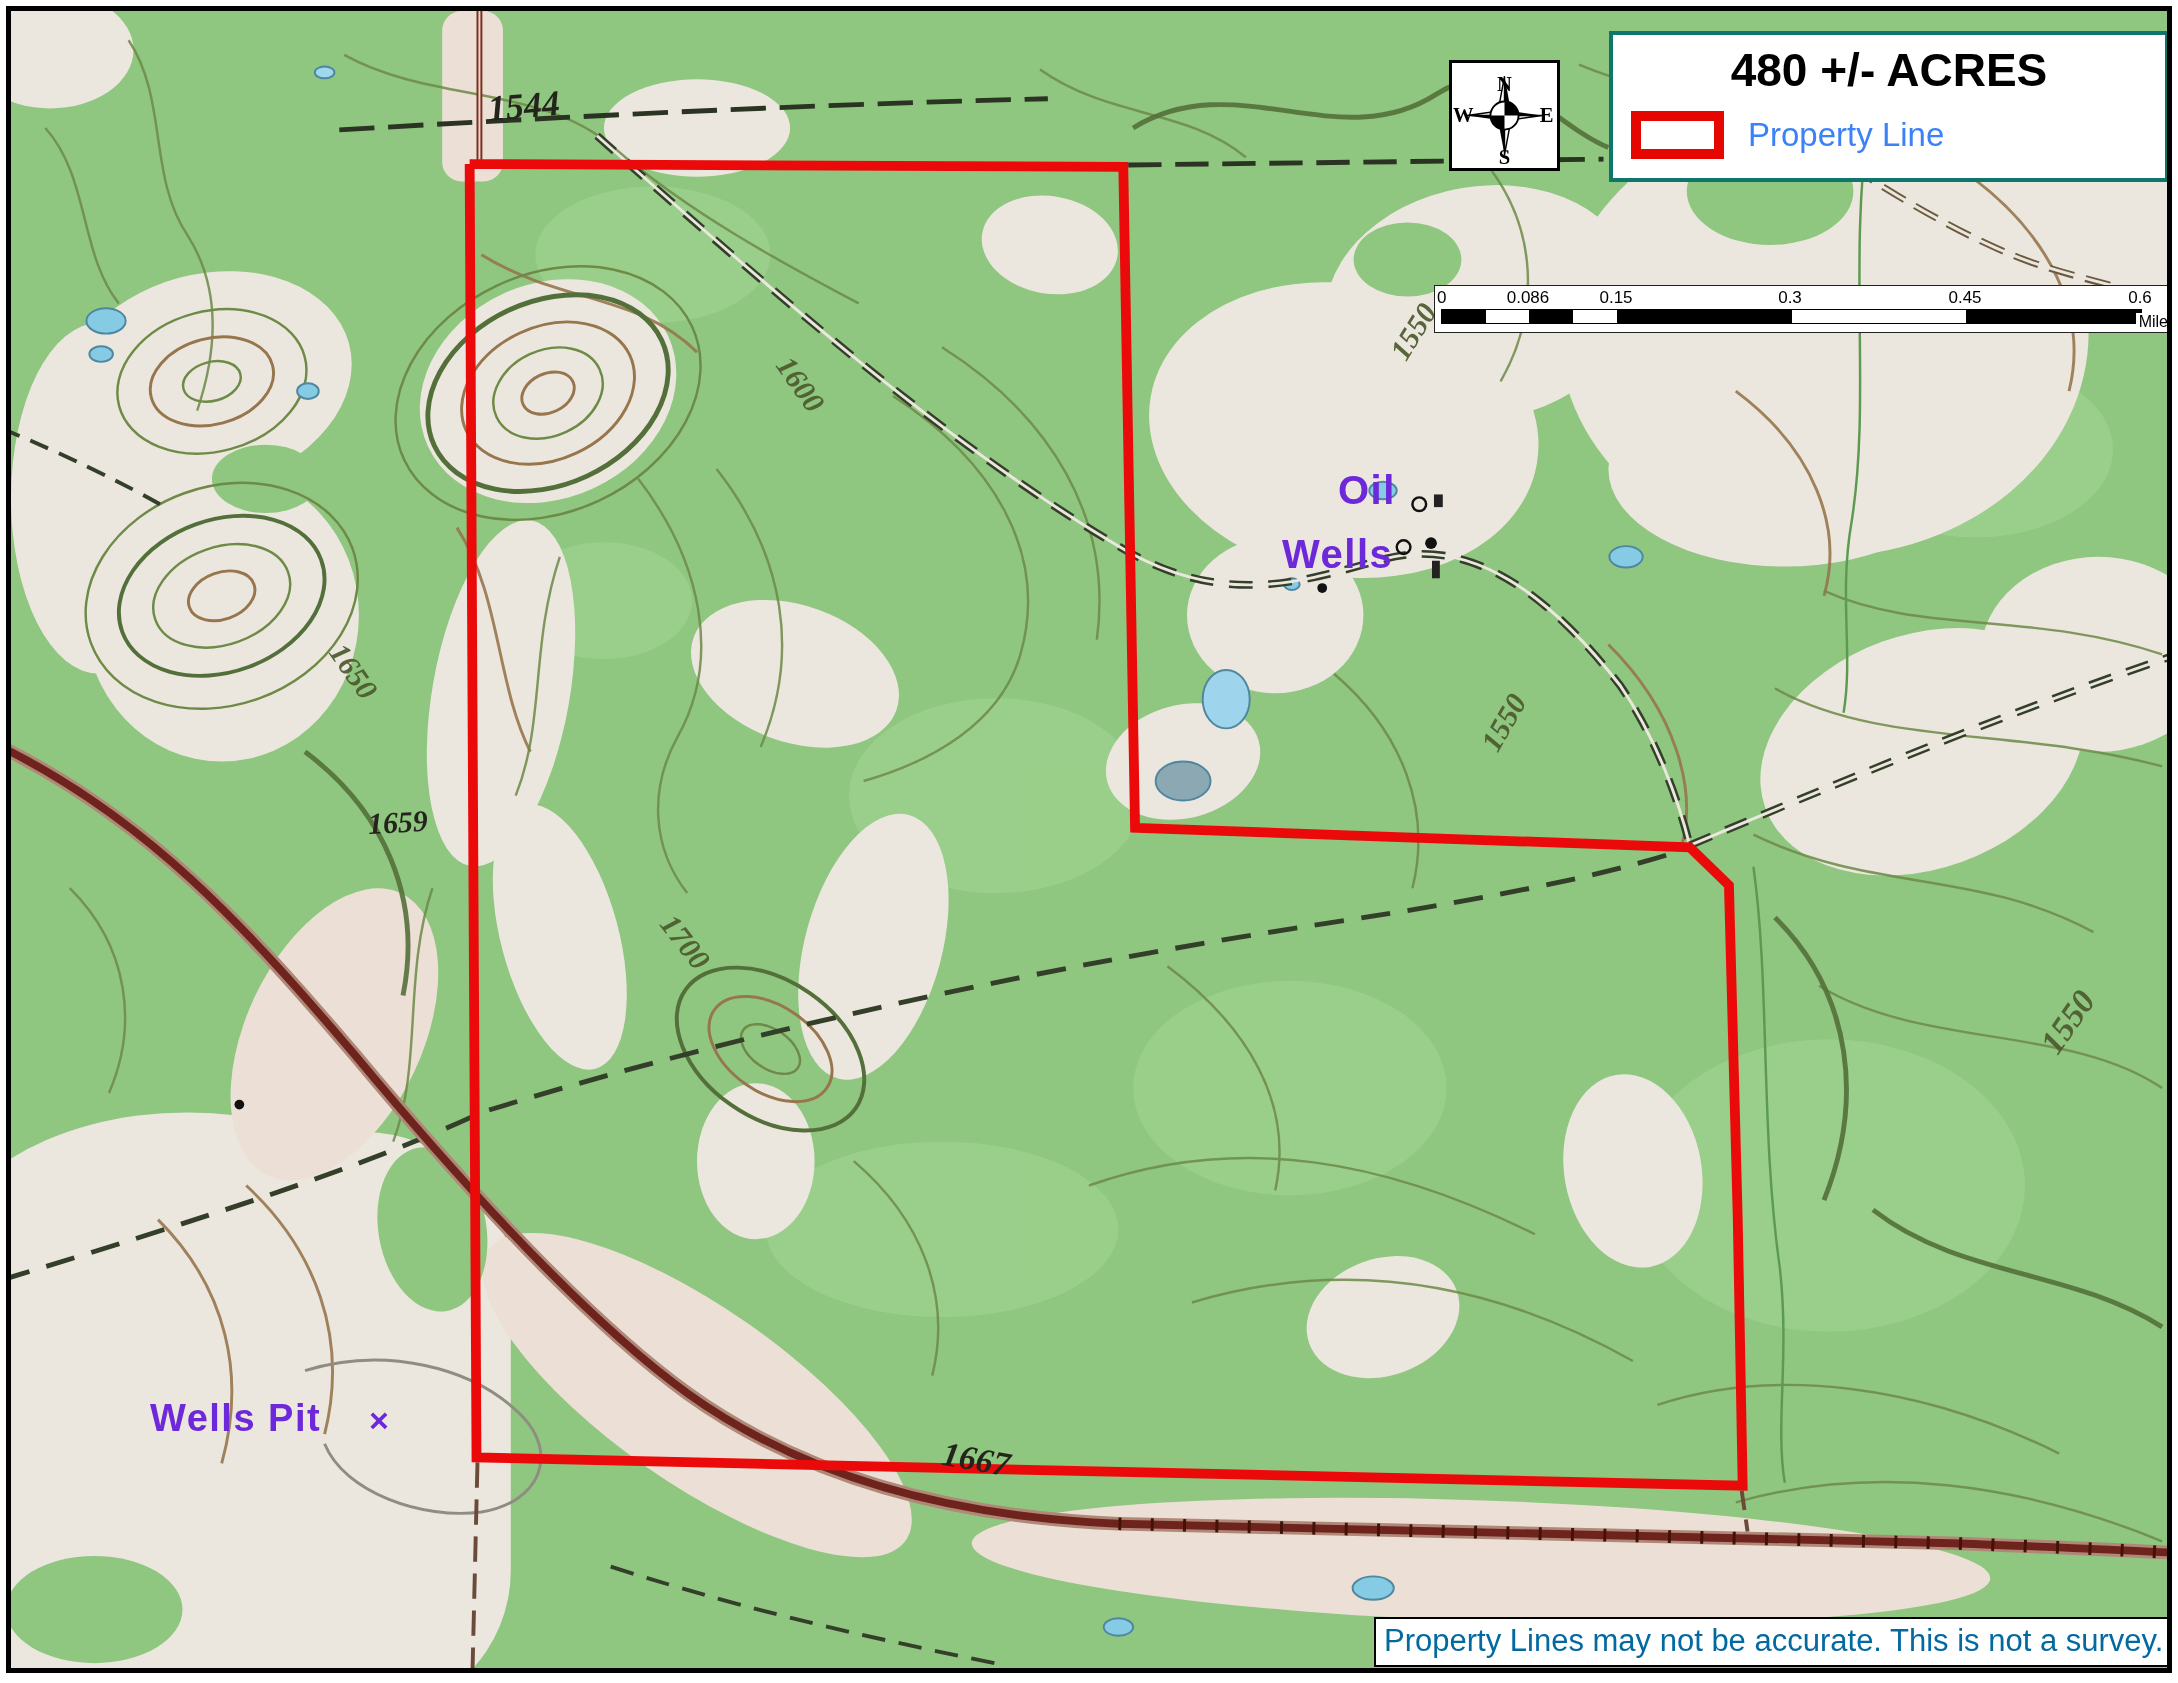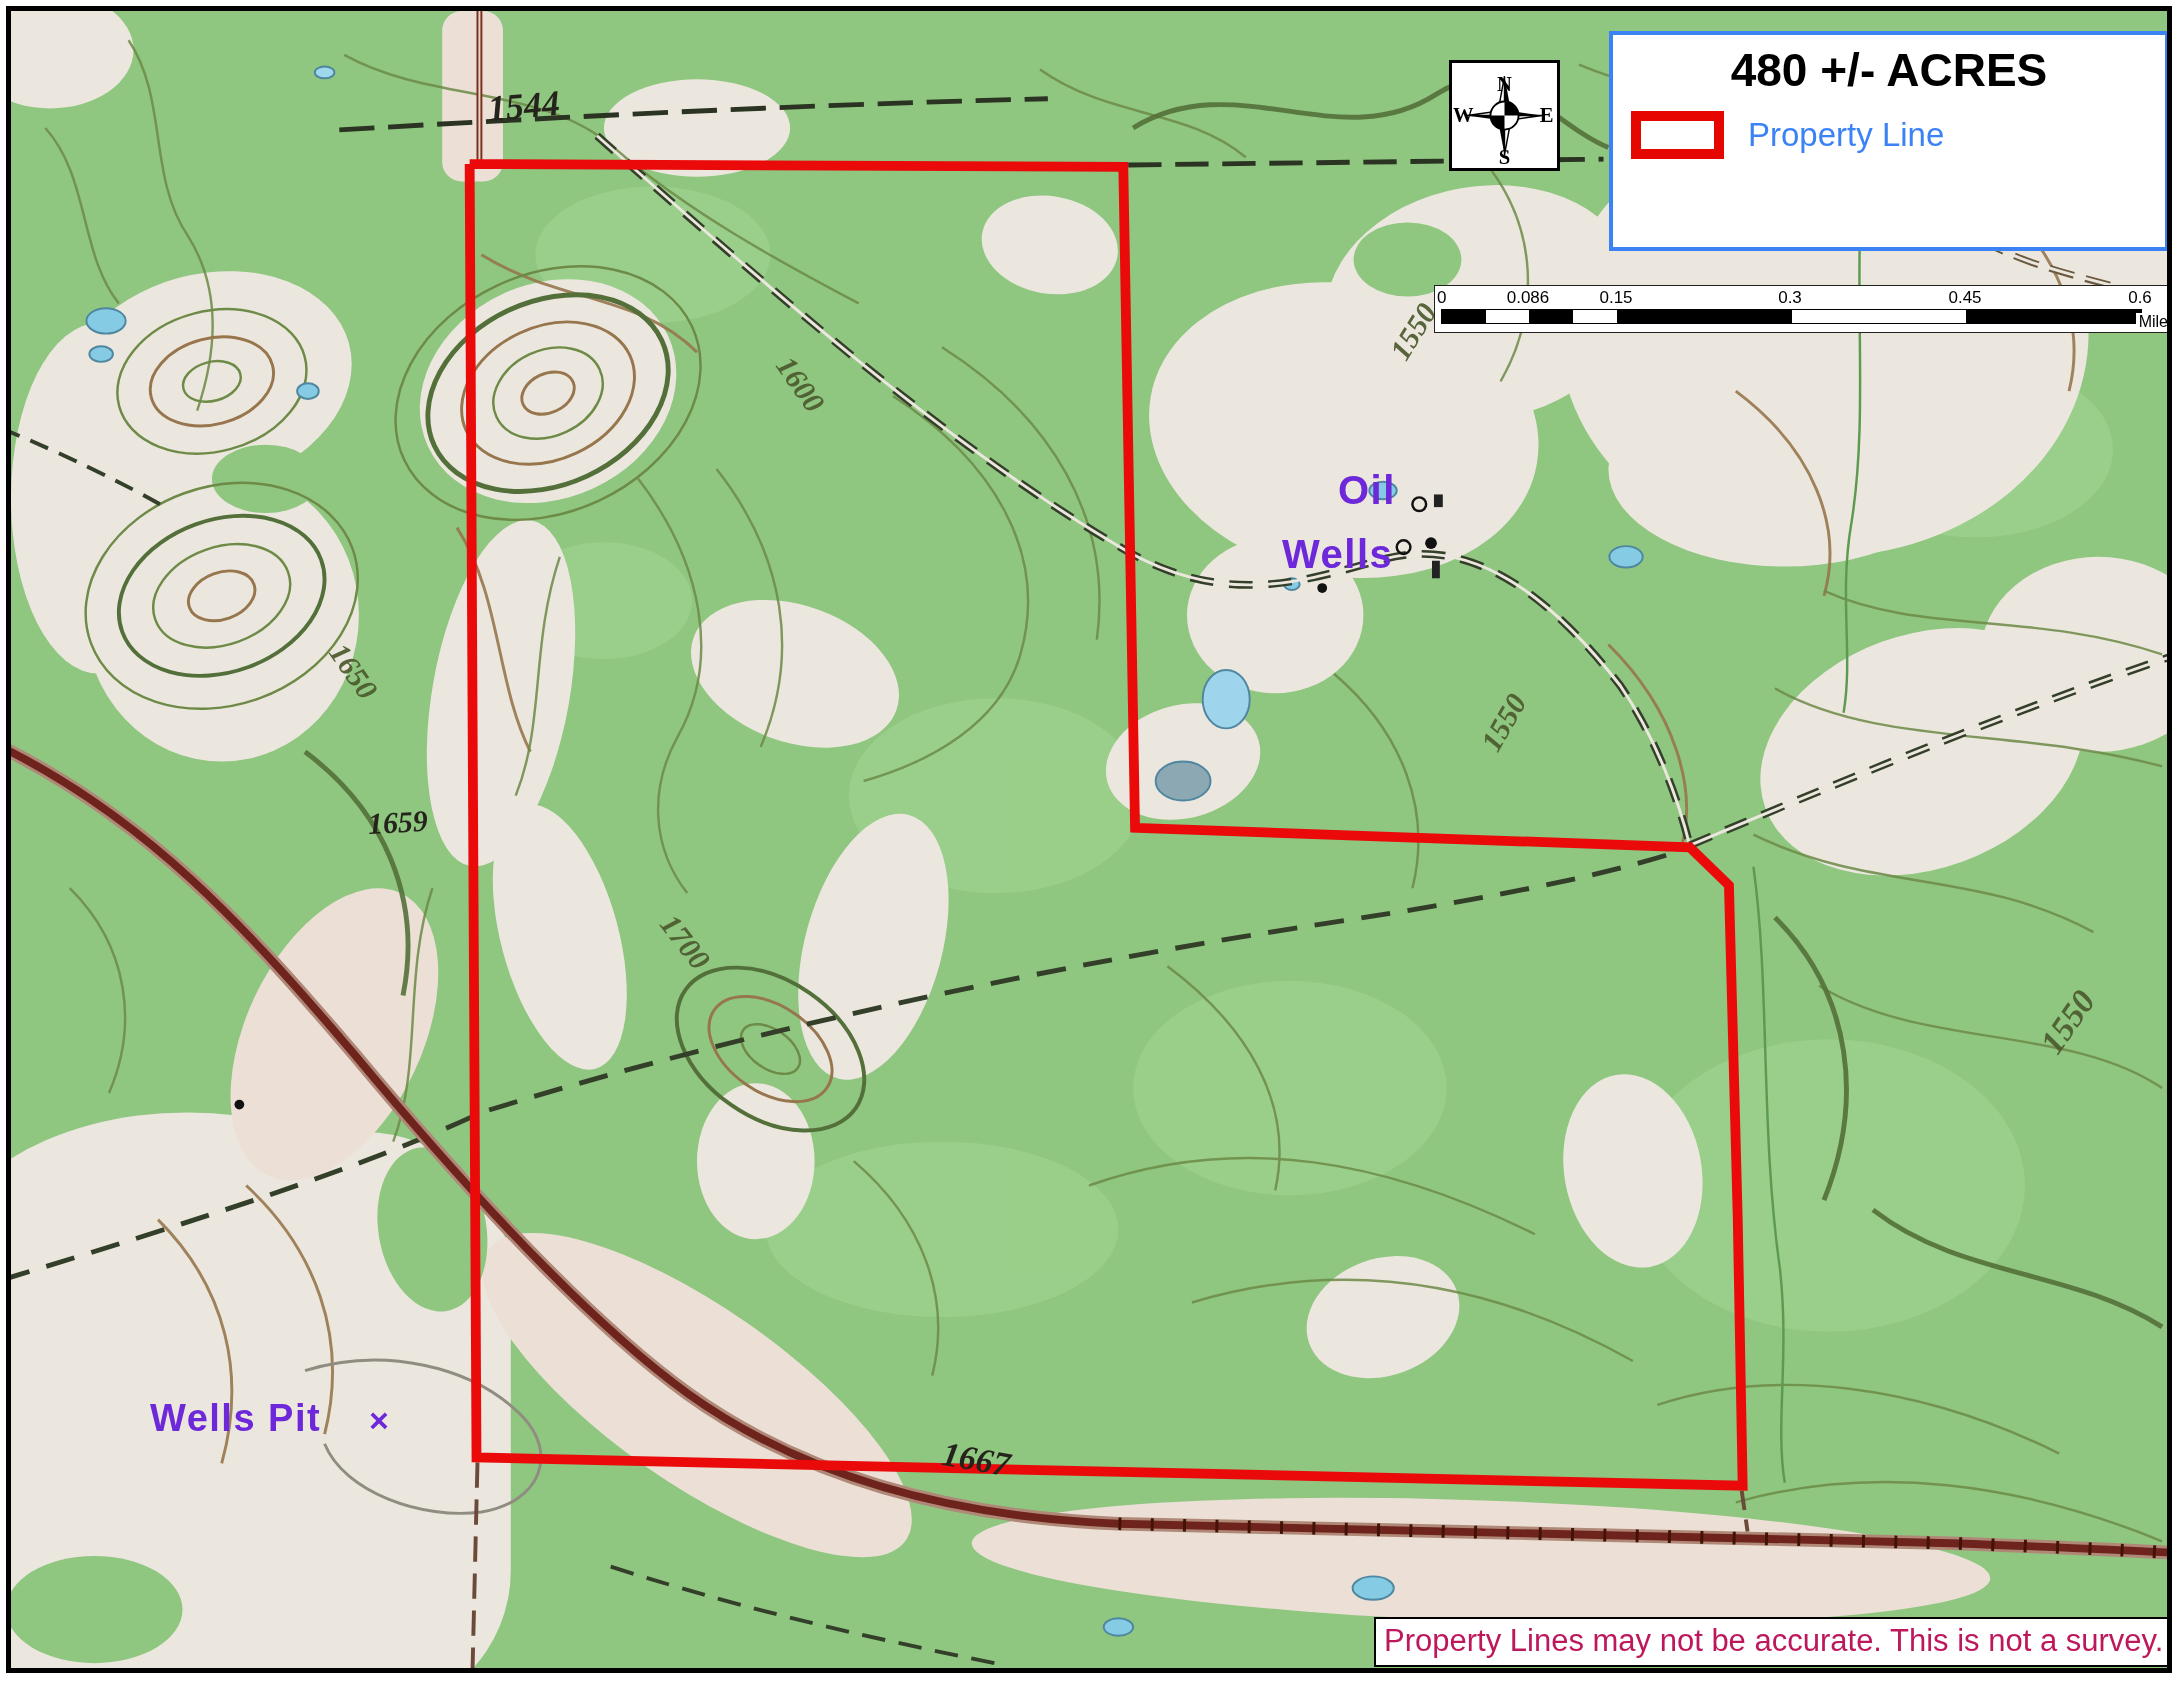--- a/index.html
+++ b/index.html
@@ -12,22 +12,22 @@
   
   #map-labels{position:absolute;left:0;top:0;width:100%;height:100%;}
   .label{position:absolute;white-space:nowrap;transform-origin:0 0;
          font-family:"Liberation Serif",serif;font-style:italic;font-weight:bold;}
   .label.contour{color:#4c5a2e;opacity:.92;}
   .label.elev{color:#25241c;}
   .label.place{font-family:"Liberation Sans",sans-serif;font-style:normal;
                font-weight:bold;color:#6d28d9;letter-spacing:1.5px;}
 
   
-  .title-box{position:absolute;left:1598px;top:20px;width:560px;height:220px;
-             background:#fff;border:4px solid #3b82f6;box-sizing:border-box;}
+  .title-box{position:absolute;left:1598px;top:20px;width:560px;height:151px;
+             background:#fff;border:4px solid #0f766e;box-sizing:border-box;}
   .title-box .t1,.title-box .t2{text-align:center;font-weight:bold;font-size:46px;line-height:1.18;color:#000;}
   .title-box .t1{margin-top:8px;}
   .legend-row{display:flex;align-items:center;margin:14px 0 0 18px;}
   .legend-swatch{width:73px;height:28px;background:#fff;border:10px solid #e60600;}
   .legend-label{font-size:33px;color:#3b82f6;margin-left:24px;}
 
   
   .compass{position:absolute;left:1438px;top:49px;width:111px;height:111px;
            background:#fff;border:3px solid #000;box-sizing:border-box;}
   .compass svg{width:100%;height:100%;}
@@ -38,21 +38,21 @@
             background:#fff;border:1px solid #222;box-sizing:border-box;}
   .scalebar .bar{position:absolute;left:6px;top:23px;width:699px;height:13px;
                  border:1px solid #000;background:#fff;}
   .scalebar .seg{position:absolute;top:0;height:100%;}
   .scalebar .tick{position:absolute;top:2px;font-size:17px;color:#000;transform:translateX(-50%);}
   .scalebar .tick.first{transform:none;}
   .scalebar .unit{position:absolute;right:3px;top:27px;font-size:16px;color:#000;background:#fff;padding-left:3px;}
 
   
   .disclaimer{position:absolute;left:1363px;top:1606px;background:#fff;border:2px solid #000;
-              font-size:31px;color:#be185d;padding:4px 10px 6px 8px;white-space:nowrap;}
+              font-size:31px;color:#0369a1;padding:4px 10px 6px 8px;white-space:nowrap;}
 </style>
 </head>
 <body>
 
 <div class="page">
   <div class="map-frame">
 
     <svg viewBox="0 0 2200 1700" preserveAspectRatio="none">
 
       <rect x="0" y="0" width="2200" height="1700" fill="#8fc680"></rect>

